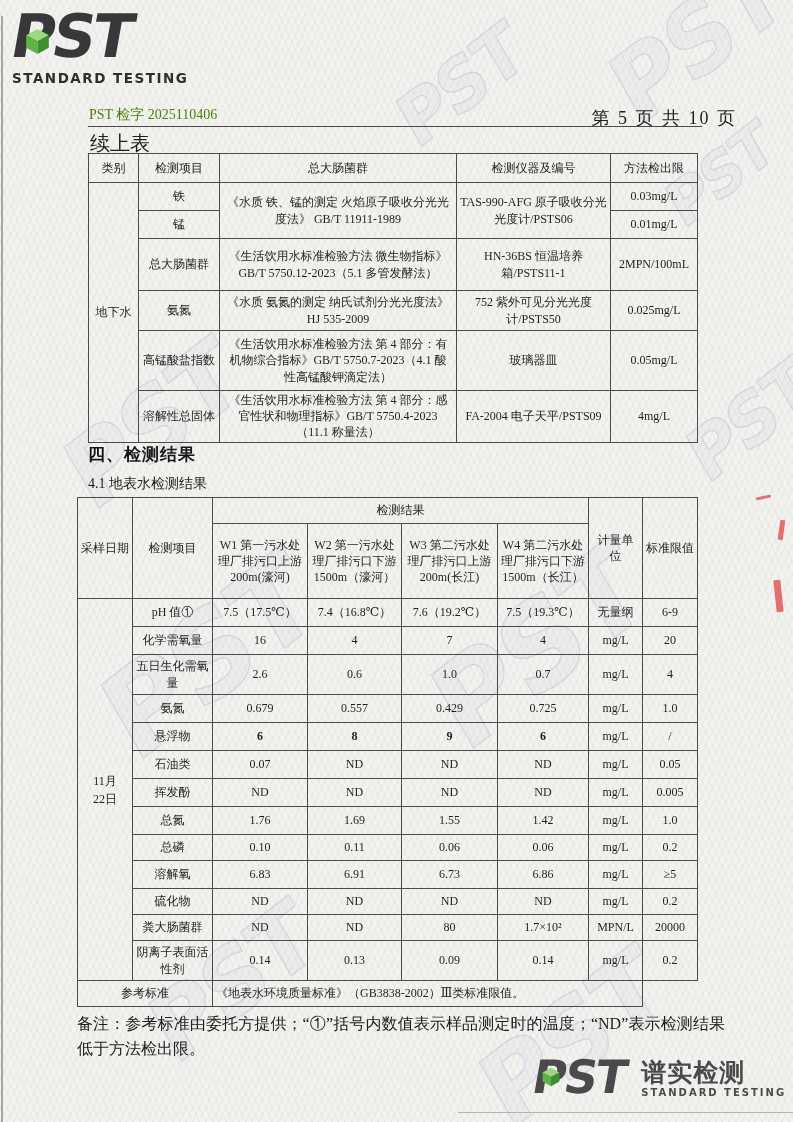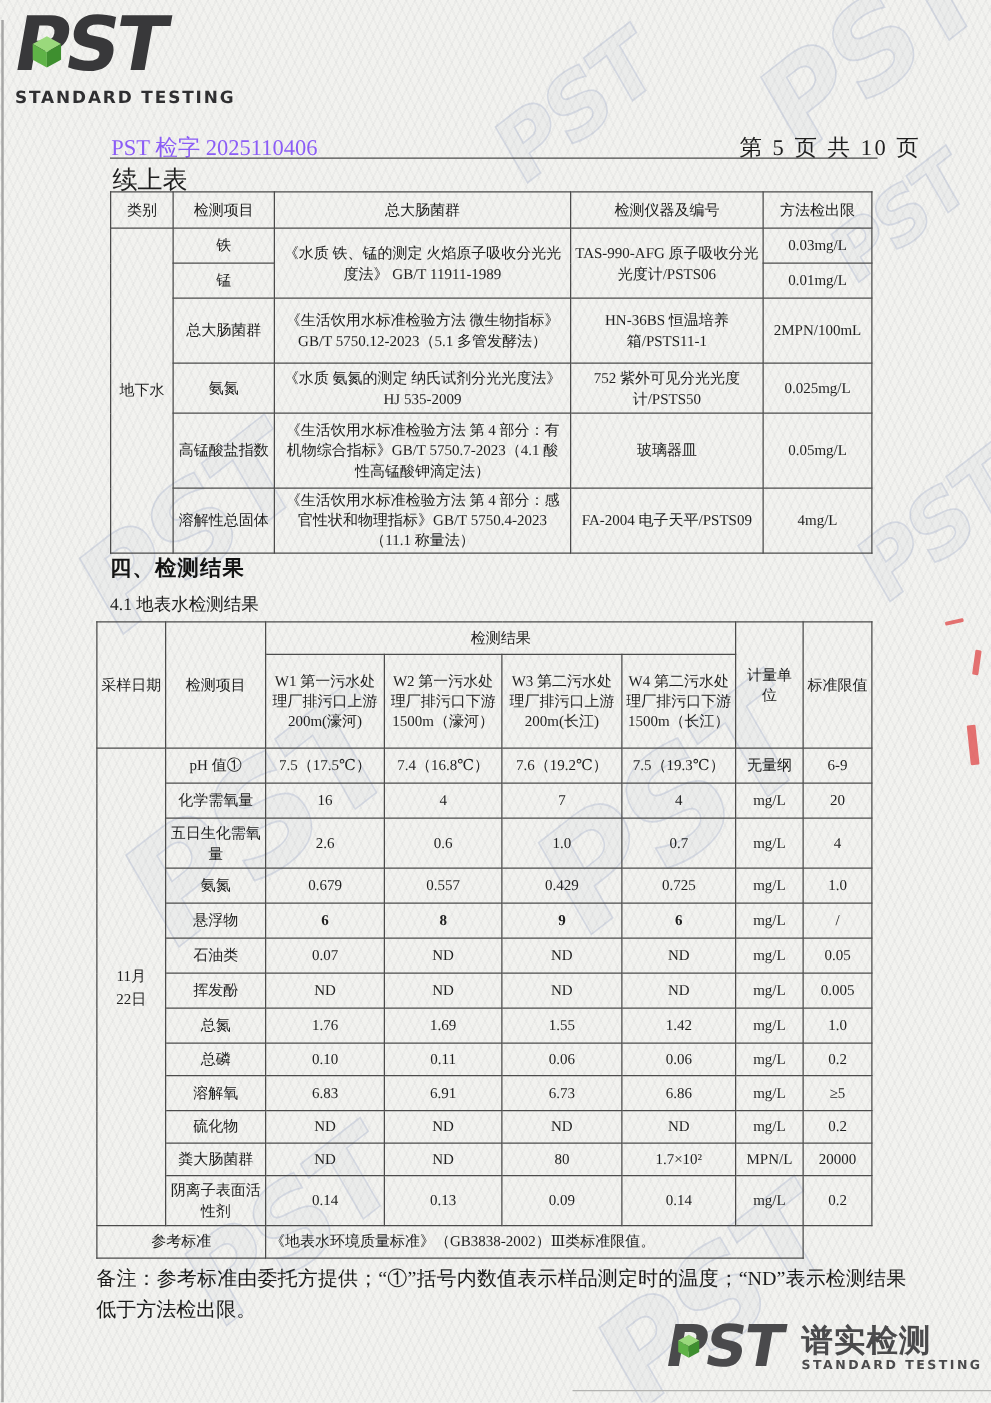--- a/index.html
+++ b/index.html
@@ -32,21 +32,21 @@
     font-family:"DejaVu Sans","Liberation Sans",sans-serif;
     font-weight:900;font-size:60px;line-height:60px;
     letter-spacing:-3px;color:#38383a;transform:skewX(-10deg);
   }
   .logo-cube{position:absolute;left:12px;top:22px;width:27px;height:27px;}
   .logo-sub{
     font-family:"DejaVu Sans","Liberation Sans",sans-serif;
     font-weight:bold;font-size:13.5px;letter-spacing:1.5px;color:#2f2f31;margin-top:4px;
   }
   
-  .doc-no{position:absolute;left:89px;top:106px;font-size:18px;color:#8b5cf6;}
+  .doc-no{position:absolute;left:89px;top:106px;font-size:14px;color:#4d7c0f;}
   .page-info{position:absolute;right:56px;top:106px;font-size:18px;color:#1e1e1e;letter-spacing:2px;}
   .head-rule{position:absolute;left:88px;top:126px;width:614px;height:0;border-top:1.5px solid #4a4a4a;}
   .continued{position:absolute;left:90px;top:130px;font-size:20px;color:#1e1e1e;}
   
   table{border-collapse:collapse;table-layout:fixed;}
   td{border:1px solid #4b4b4b;text-align:center;vertical-align:middle;
      padding:1px 3px;font-size:12px;line-height:1.35;color:#1f1f1f;overflow:hidden;}
   .t1{position:absolute;left:88px;top:153px;width:609px;}
   .t2{position:absolute;left:77px;top:497px;width:620px;}
   .m{padding:1px 6px;}

